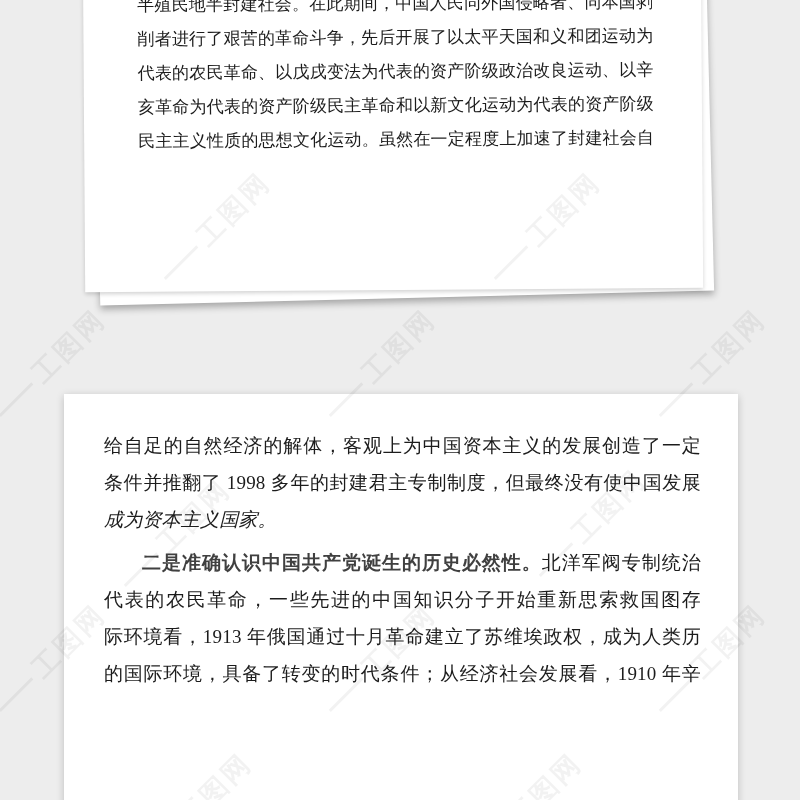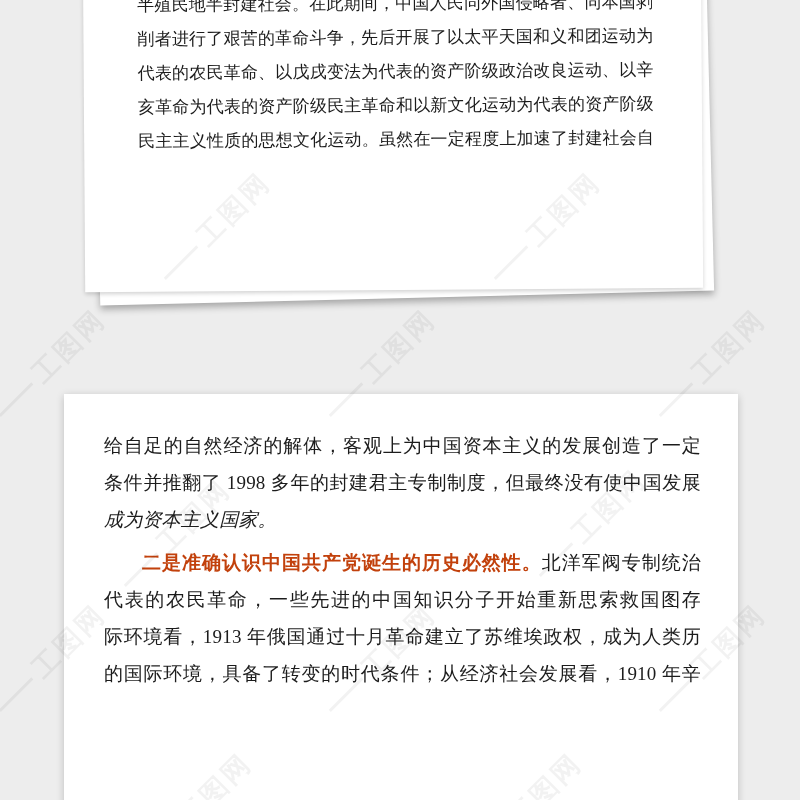--- a/index.html
+++ b/index.html
@@ -19,21 +19,21 @@
   .p1{left:54px;top:41px;width:502px;font-size:17px;}
   .p1 .line{height:34px;line-height:34px;}
   .p2{left:40px;top:33px;width:597px;font-size:19px;}
   .p2 .line{height:37px;line-height:37px;}
 
   .line{display:block;text-align:justify;text-align-last:justify;
         white-space:nowrap;letter-spacing:0.2px;}
   .line.para-end{text-align-last:left;font-style:italic;}
   .line.indent{text-indent:2em;}
   .line.para-start{margin-top:6px;}
-  .line b{font-weight:700;color:#c2410c;}
+  .line b{font-weight:700;color:#404040;}
 
   #wmlayer{position:absolute;left:0;top:0;width:800px;height:800px;
            z-index:9;pointer-events:none;}
   .wm{position:absolute;transform:translate(-50%,-50%);color:rgba(0,0,0,0.05);}
   .wm-inner{display:flex;align-items:center;gap:7px;transform:rotate(-45deg);}
   .wm-line{width:46px;height:3px;background:rgba(0,0,0,0.05);}
   .wm-text{font-size:27px;font-weight:700;letter-spacing:3px;
            font-family:"Liberation Sans","DejaVu Sans",sans-serif;white-space:nowrap;}
 </style>
 </head>

